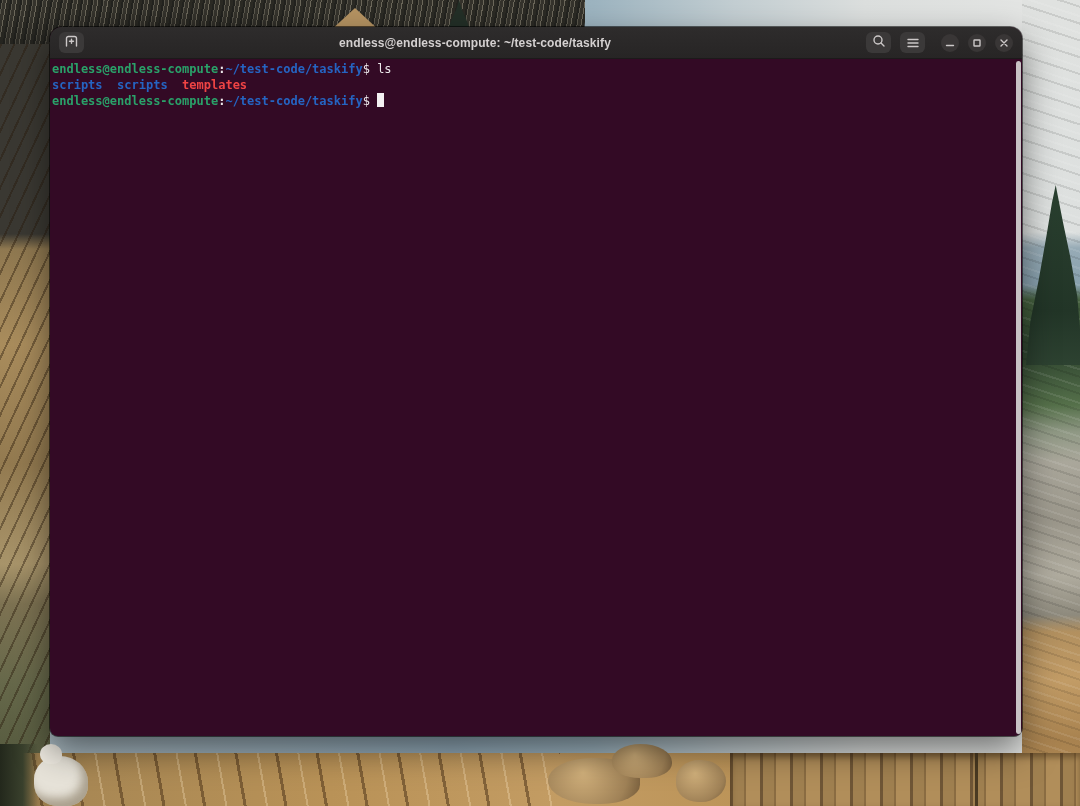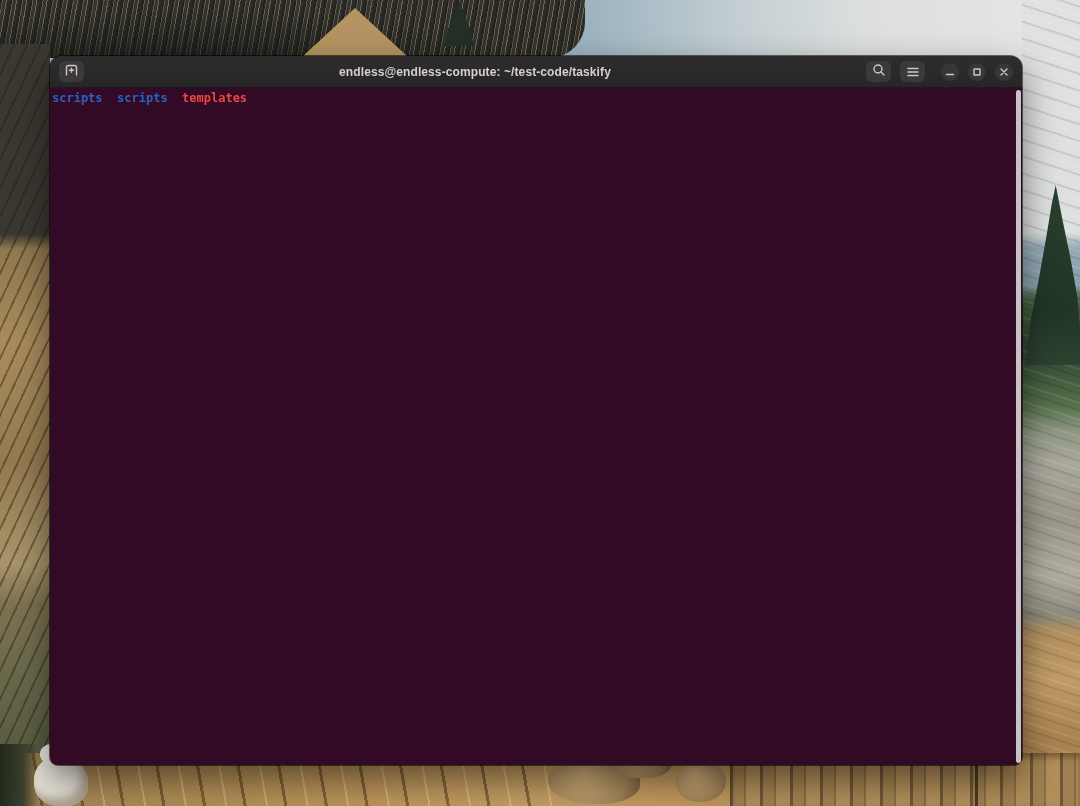--- a/index.html
+++ b/index.html
@@ -47,21 +47,21 @@
   .stone3 { left:676px; top:760px; width:50px; height:42px; border-radius:46% 50% 50% 44%; }
   .dark-left { position:absolute; left:0; top:744px; width:38px; height:62px;
     background:linear-gradient(90deg,#23281c,#39402c 60%,rgba(57,64,44,0)); }
   .white-figure { position:absolute; left:34px; top:756px; width:54px; height:50px;
     background:#e7e3d9; border-radius:46% 52% 40% 44%; box-shadow:inset -6px -8px 10px rgba(120,105,80,.55); }
   .white-figure::before { content:""; position:absolute; left:6px; top:-12px; width:22px; height:20px;
     background:#ece8df; border-radius:50% 50% 40% 45%; }
   .stick { position:absolute; left:975px; top:753px; width:3px; height:53px; background:#4a3a22; }
 
   
-  .terminal-window { position:absolute; left:50px; top:56px; width:972px; height:709px;
+  .terminal-window { position:absolute; left:50px; top:27px; width:972px; height:709px;
     border-radius:12px 12px 8px 8px; background:#330a25; z-index:10;
     box-shadow:0 14px 34px rgba(0,0,0,.5), 0 0 0 1px rgba(0,0,0,.55); }
   .headerbar { position:relative; height:32px; border-radius:12px 12px 0 0;
     background:linear-gradient(#2e2c2c,#272525);
     border-bottom:1px solid #1c1a1a;
     display:flex; align-items:center; padding:0 9px; }
   .hb-btn { display:flex; align-items:center; justify-content:center; cursor:default; flex:none; }
   .hb-btn.sq { width:25px; height:21px; border-radius:6px; background:#3b3939; }
   .hb-btn.circ { width:18px; height:18px; border-radius:50%; background:#393636; }
   .hb-title { flex:1; text-align:center; font-size:12px; font-weight:700; color:#d4d0d0; letter-spacing:.1px;
@@ -133,17 +133,19 @@
       </div>
       <div class="hb-btn circ">
         <span><svg width="10" height="10" viewBox="0 0 10 10">
               <path class="icon-stroke" d="M2 2 L8 8 M8 2 L2 8"></path>
             </svg></span>
       </div>
     </div>
   </div>
 
   <div class="term-body">
+    <div class="line"><span class="seg b" style="color: rgb(42, 161, 105);">endless@endless-compute</span><span class="seg b" style="color: rgb(237, 232, 235);">:</span><span class="seg b" style="color: rgb(37, 100, 194);">~/test-code/taskify</span><span class="seg" style="color: rgb(237, 232, 235);">$ </span><span class="seg" style="color: rgb(237, 232, 235);">ls</span></div>
     <div class="line"><span class="seg b" style="color: rgb(37, 100, 194);">scripts</span><span class="seg" style="color: rgb(237, 232, 235);">  </span><span class="seg b" style="color: rgb(37, 100, 194); text-align: center;">scripts</span><span class="seg" style="color: rgb(237, 232, 235);">  </span><span class="seg b" style="color: #ef4444;">templates</span></div>
+    <div class="line"><span class="seg b" style="color: rgb(42, 161, 105);">endless@endless-compute</span><span class="seg b" style="color: rgb(237, 232, 235);">:</span><span class="seg b" style="color: rgb(37, 100, 194);">~/test-code/taskify</span><span class="seg" style="color: rgb(237, 232, 235);">$ </span><span class="cursor"></span></div>
   </div>
 
   <div class="scrollbar"></div>
 </div>
 
 </body></html>

